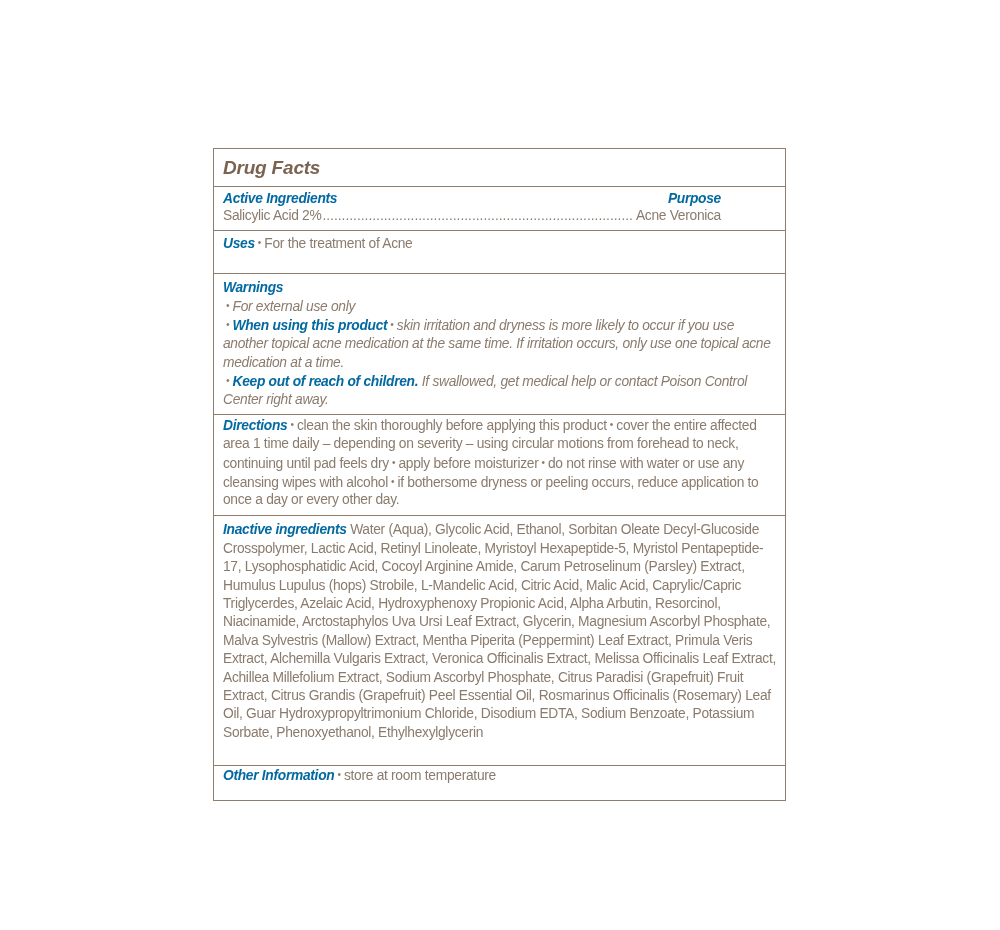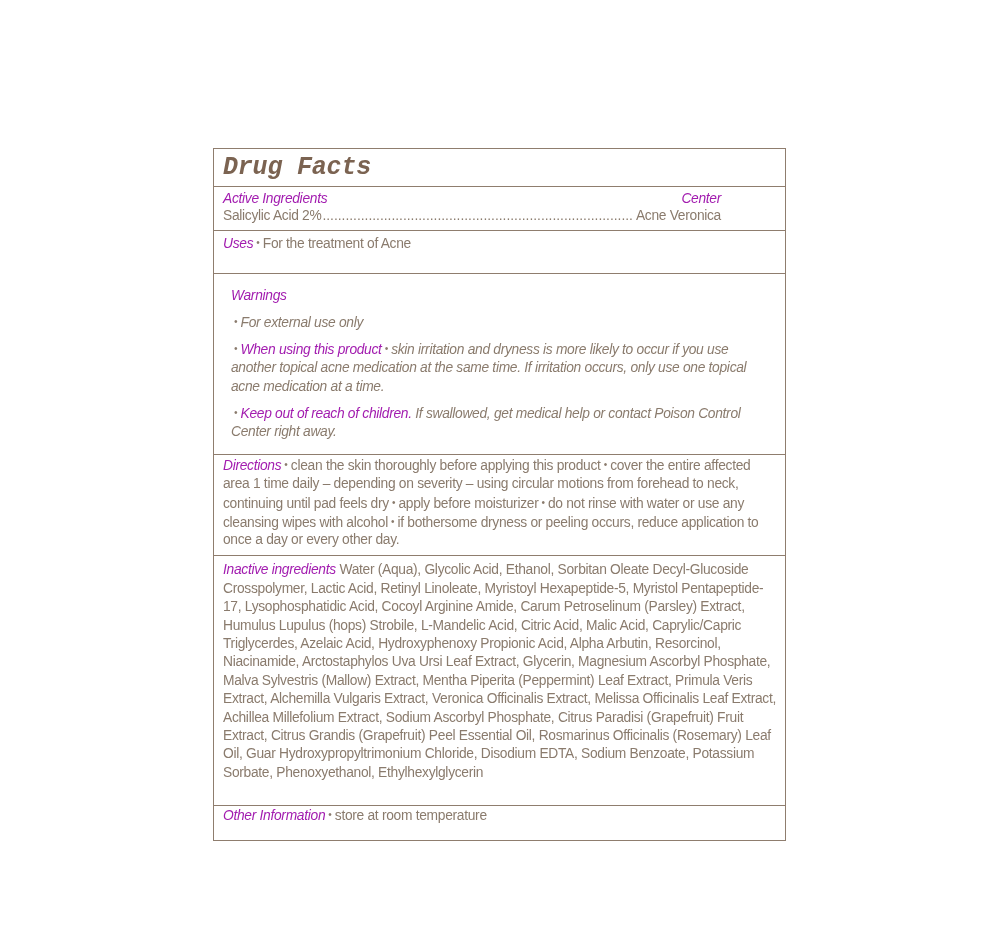--- a/index.html
+++ b/index.html
@@ -29,33 +29,32 @@
   .sec {
     border-top: 1.3px solid #8f7d6e;
     padding: 5px 9px 5px 9px;
     box-sizing: border-box;
   }
   .sec:first-child { border-top: none; }
 
   .title-sec { min-height: 37px; padding: 6px 9px 3px 9px; }
   .drug-facts-title {
     margin: 0;
-    font-size: 25px;
+    font-size: 19px;
     line-height: 26px;
     font-weight: 700;
     font-style: italic;
     color: #7b6351;
     letter-spacing: -0.2px;
-    font-family: Liberation Mono, monospace;
   }
 
   .hd {
-    font-weight: 400;
+    font-weight: 700;
     font-style: italic;
-    color: #a21caf;
+    color: #0369a1;
   }
 
   .active-sec {
     min-height: 43px;
     padding: 4px 64px 5px 9px;
     line-height: 16.8px;
   }
   .row { display: flex; }
   .row.heads { justify-content: space-between; }
   .leader {
@@ -63,21 +62,21 @@
     overflow: hidden;
     white-space: nowrap;
     margin: 0 3px 0 1px;
     letter-spacing: 0;
   }
   .nowrap { white-space: nowrap; }
 
   .uses-sec { min-height: 26px; padding-top: 3.5px; padding-bottom: 20px; }
 
   .warnings-sec { min-height: 138px; padding-top: 5px; }
-  .warn-p { margin: 8px; font-style: italic; }
+  .warn-p { margin: 0; font-style: italic; }
 
   .directions-sec { min-height: 101px; padding-top: 1px; }
   .flow-p { margin: 0; }
 
   .inactive-sec { min-height: 250px; padding-top: 5px; }
 
   .other-sec { min-height: 35px; padding-top: 0; padding-bottom: 8px; }
 
   .blt {
     display: inline-block;
@@ -92,21 +91,21 @@
 
 <div class="label-box">
 
   <div class="sec title-sec">
     <h1 class="drug-facts-title">Drug Facts</h1>
   </div>
 
   <div class="sec active-sec">
     <div class="row heads">
       <span class="hd">Active Ingredients</span>
-      <span class="hd">Center</span>
+      <span class="hd">Purpose</span>
     </div>
     <div class="row">
       <span class="nowrap">Salicylic Acid 2%</span>
       <span class="leader">......................................................................................................................................................................</span>
       <span class="nowrap">Acne Veronica</span>
     </div>
   </div>
 
   <div class="sec uses-sec">
     <p class="flow-p">

